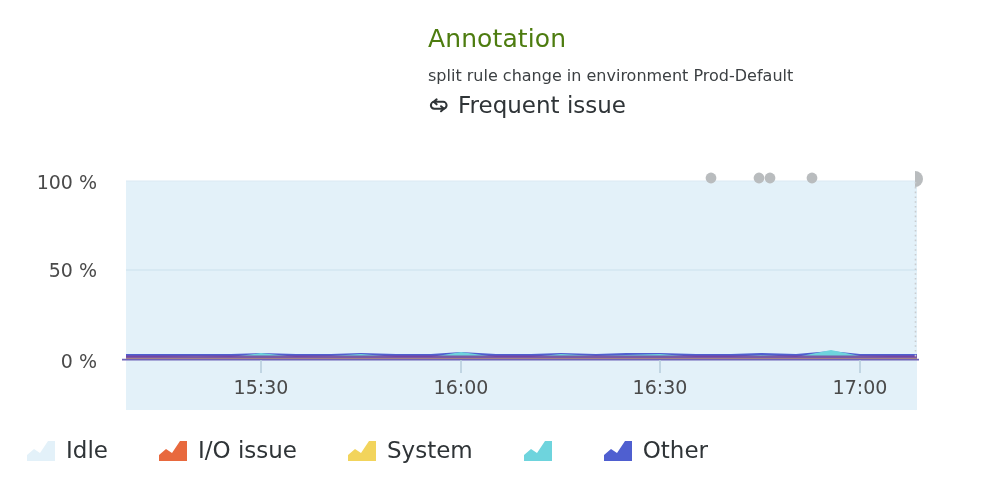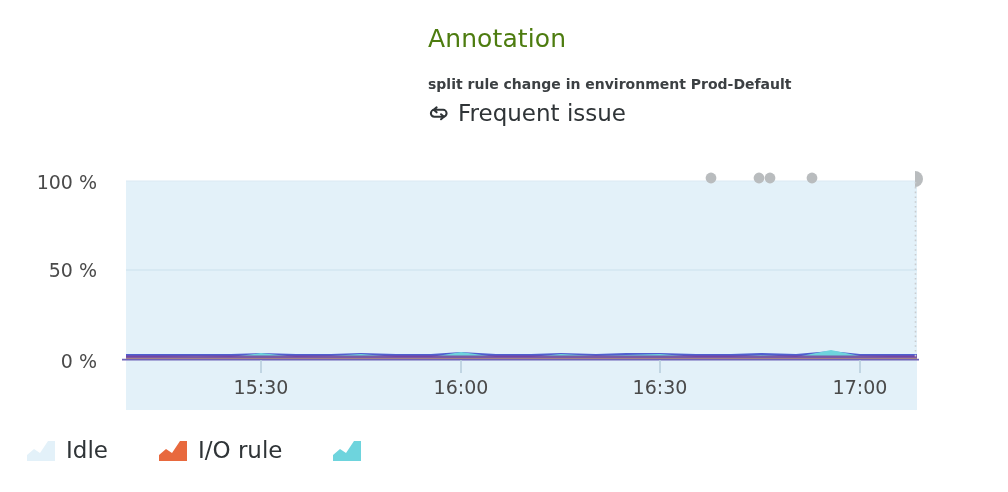--- a/index.html
+++ b/index.html
@@ -24,25 +24,25 @@
     width: 520px;
   }
   #annotation-title {
     font-size: 25px;
     line-height: 33px;
     color: #4d7c0f;
     font-weight: 400;
     letter-spacing: 0.1px;
   }
   #annotation-subtitle {
-    font-size: 14px;
+    font-size: 16px;
     line-height: 26px;
     color: #3c4043;
-    font-weight: 700;
-    margin-top: 16px;
+    font-weight: 400;
+    margin-top: 8px;
   }
   #annotation-issue-row {
     display: flex;
     align-items: center;
     gap: 7px;
     margin-top: 1px;
   }
   #annotation-issue-icon {
     width: 23px;
     height: 23px;
@@ -188,25 +188,37 @@
     <svg class="legend-swatch" viewBox="0 0 30 24">
       <path d="M1,17 L8,11 L14,15 L22,3 L29,3 L29,23 L1,23 Z" fill="#e3f1f9"></path>
     </svg>
     <span class="legend-label">Idle</span>
   </div>
 
   <div class="legend-item">
     <svg class="legend-swatch" viewBox="0 0 30 24">
       <path d="M1,17 L8,11 L14,15 L22,3 L29,3 L29,23 L1,23 Z" fill="#e8693e"></path>
     </svg>
-    <span class="legend-label">I/O rule</span>
-  </div>
-
-
+    <span class="legend-label">I/O issue</span>
+  </div>
+
+
+  <div class="legend-item">
+    <svg class="legend-swatch" viewBox="0 0 30 24">
+      <path d="M1,17 L8,11 L14,15 L22,3 L29,3 L29,23 L1,23 Z" fill="#f2d45c"></path>
+    </svg>
+    <span class="legend-label">System</span>
+  </div>
 
   <div class="legend-item">
     <svg class="legend-swatch" viewBox="0 0 30 24">
       <path d="M1,17 L8,11 L14,15 L22,3 L29,3 L29,23 L1,23 Z" fill="#6ed4dd"></path>
     </svg>
   </div>
 
+  <div class="legend-item">
+    <svg class="legend-swatch" viewBox="0 0 30 24">
+      <path d="M1,17 L8,11 L14,15 L22,3 L29,3 L29,23 L1,23 Z" fill="#4f5fd0"></path>
+    </svg>
+    <span class="legend-label">Other</span>
+  </div>
 
 </div>
 
 </body></html>

